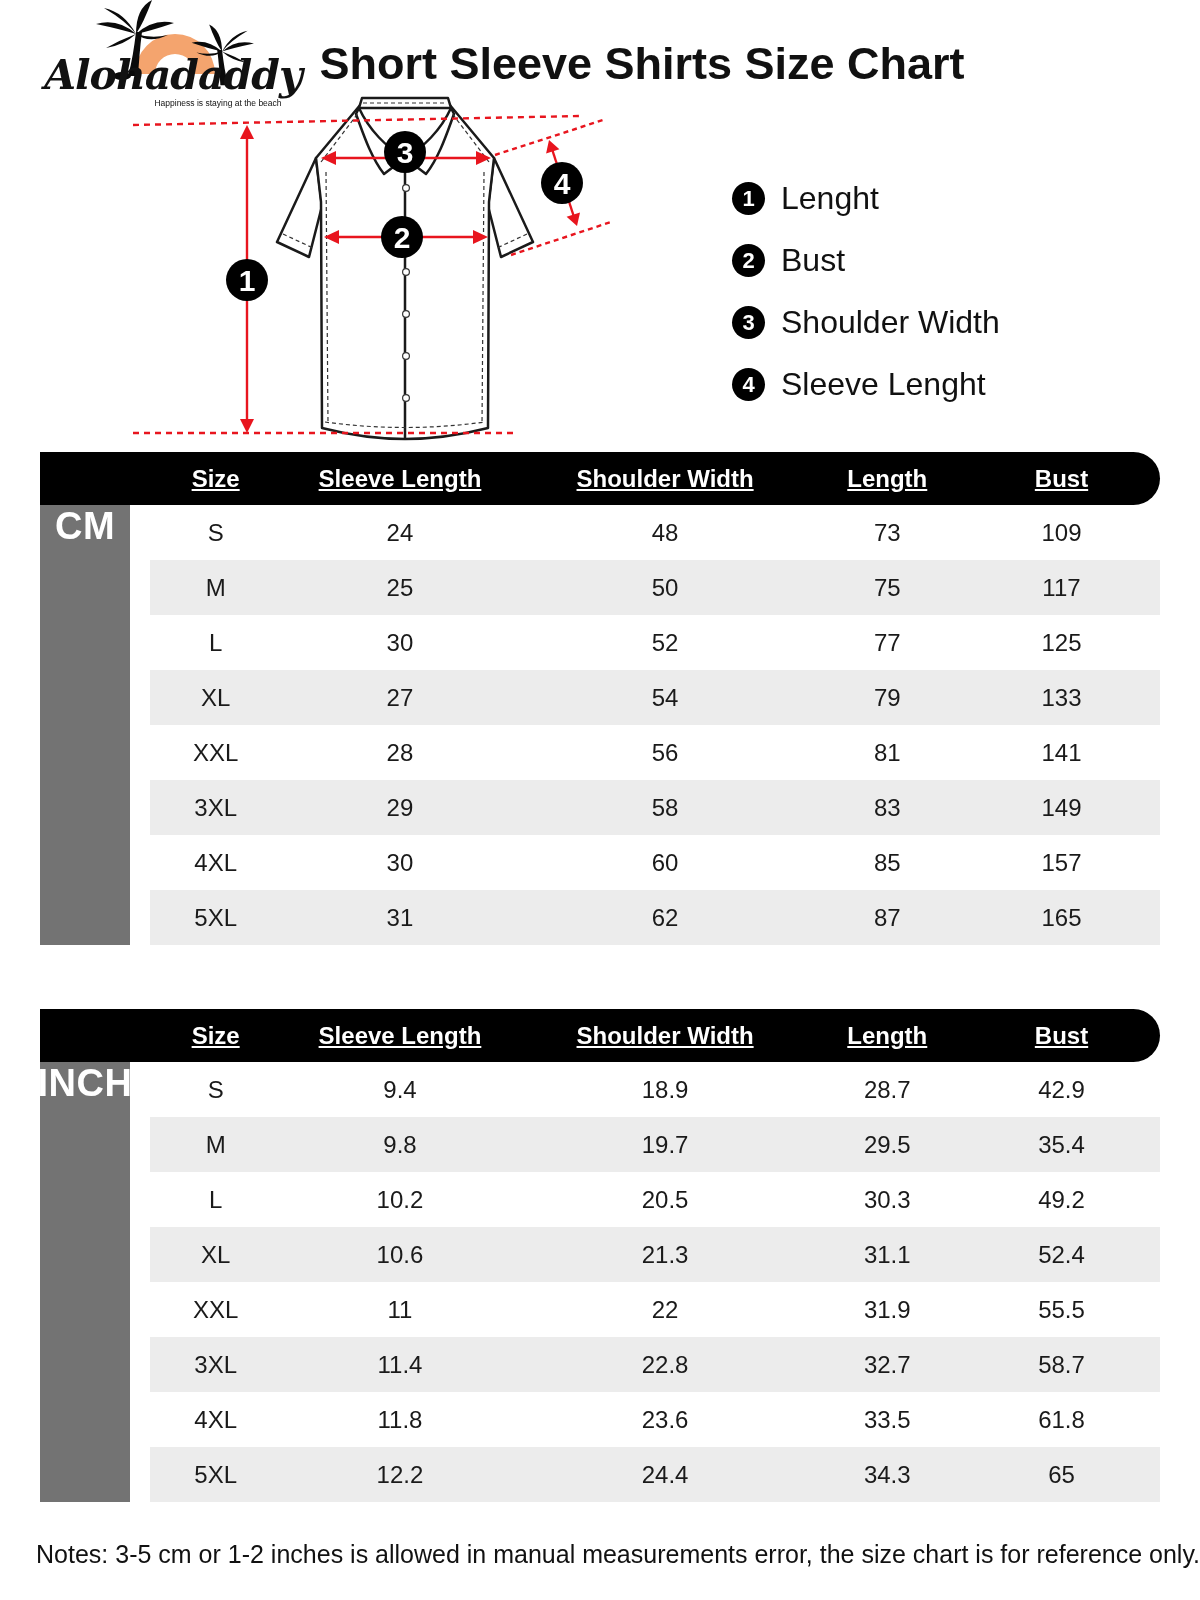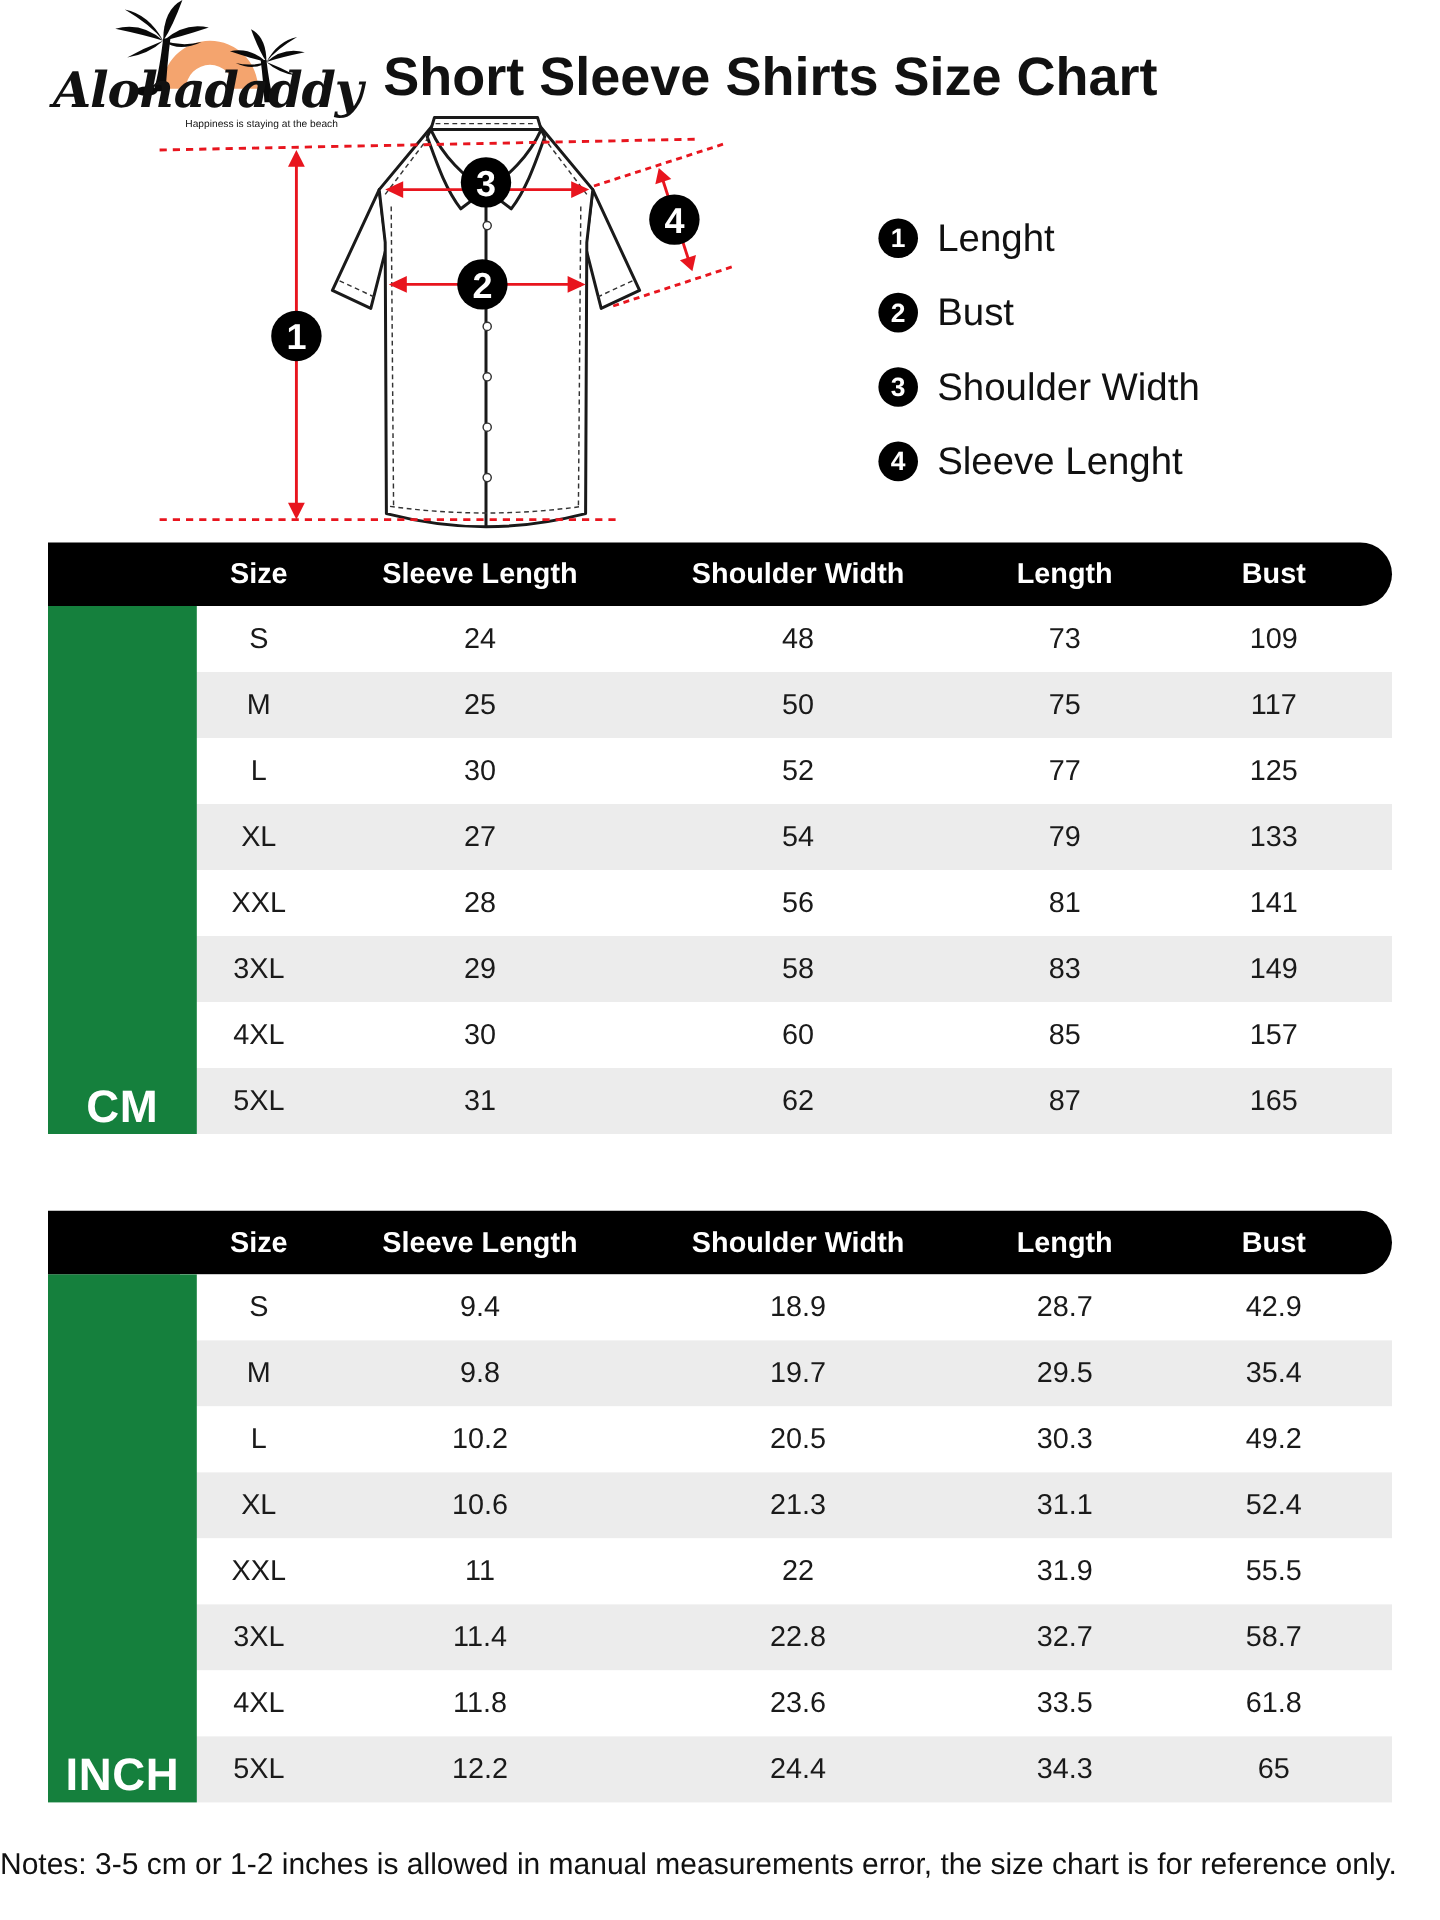--- a/index.html
+++ b/index.html
@@ -29,32 +29,32 @@
              display:flex;align-items:center;justify-content:center;
              font-size:22px;font-weight:bold;flex:0 0 33px;}
   .legend-label{font-size:32px;color:#111;text-align:right;}
 
   
   .size-table{position:absolute;left:40px;width:1120px;}
   .size-table.cm{top:452px;}
   .size-table.inch{top:1009px;}
   .thead{height:53px;background:#000;border-radius:0 27px 27px 0;
          display:flex;padding-left:110px;box-sizing:border-box;}
-  .hcell{color:#fff;font-weight:bold;font-size:24px;line-height:53px;text-align:center;}
+  .hcell{color:#fff;font-weight:bold;font-size:24px;line-height:53px;text-align:center;text-decoration:underline;}
   .tbody{position:relative;margin-left:110px;}
-  .unitcol{position:absolute;left:-110px;top:0;bottom:0;width:124px;background:#15803d;
-           display:flex;align-items:flex-end;justify-content:center;}
+  .unitcol{position:absolute;left:-110px;top:0;bottom:0;width:90px;background:#737373;
+           display:flex;align-items:flex-start;justify-content:center;}
   .unit{color:#fff;font-weight:bold;font-size:38px;letter-spacing:0.5px;}
   .trow{display:flex;height:55px;background:#fff;}
   .trow:nth-child(even){background:#ececec;}
   .cell{font-size:24px;line-height:55px;text-align:center;color:#1a1a1a;}
   .c0{width:13%;} .c1{width:23.5%;} .c2{width:29%;} .c3{width:15%;} .c4{width:19.5%;}
 
   
-  .notes{position:absolute;left:0;top:1540px;width:1200px;text-align:left;
+  .notes{position:absolute;left:0;top:1540px;width:1200px;text-align:right;
          font-size:25px;color:#111;}
 </style>
 </head>
 <body>
 
 <div class="page">
 
   <div class="logo">
     <svg width="190" height="80" viewBox="0 0 190 80">
       <path d="M55,64 A40,40 0 0 1 135,64 L115,64 A20,20 0 0 0 75,64 Z" fill="#f4a46e"></path>

